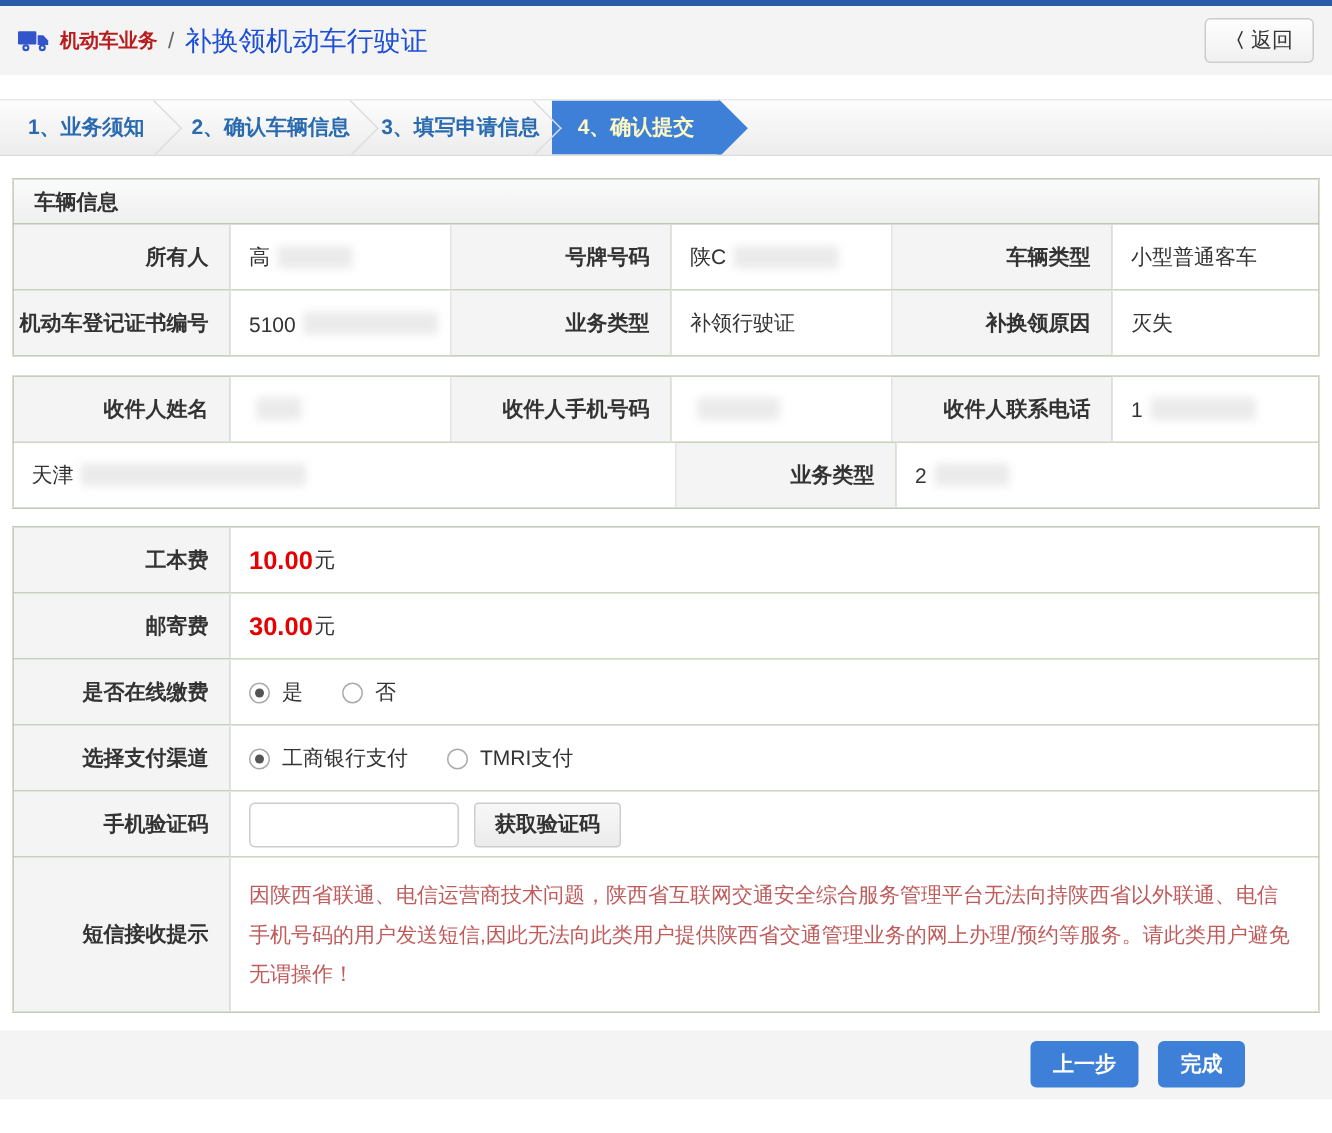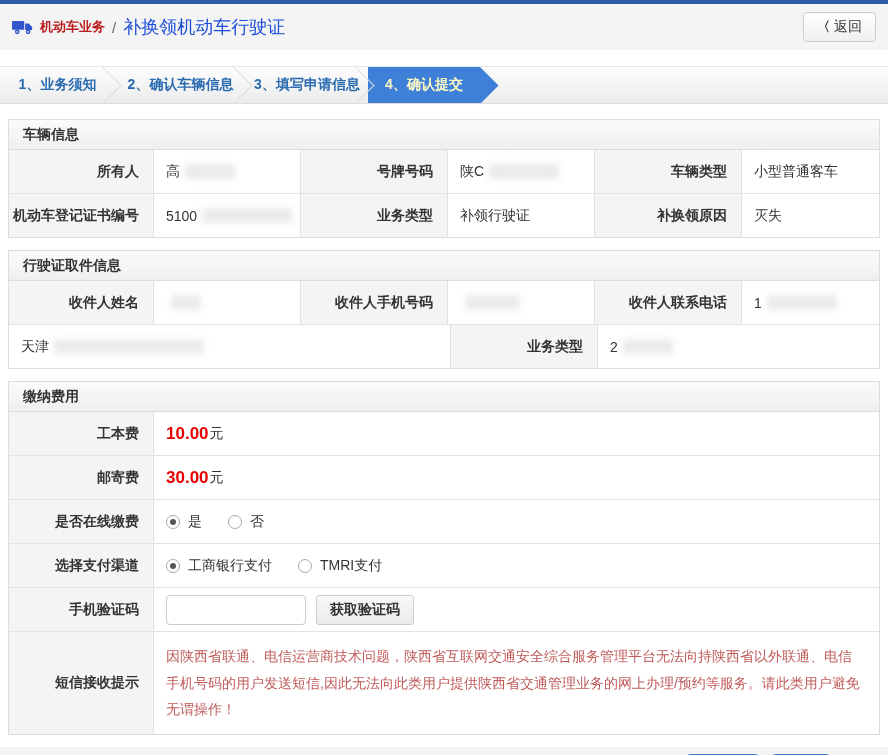--- a/index.html
+++ b/index.html
@@ -155,21 +155,20 @@
         <span class="blur w90"></span>
     </div>
     <div class="cell lbl-cell c3">业务类型</div>
     <div class="cell val-cell c4">补领行驶证</div>
     <div class="cell lbl-cell c5">补换领原因</div>
     <div class="cell val-cell c6">灭失</div>
   </div>
 </div>
 
 <div class="panel">
-  <div class="panel-hd">行驶证取件信息</div>
   <div class="row">
     <div class="cell lbl-cell c1">收件人姓名</div>
     <div class="cell val-cell c2">
       <span></span>
         <span class="blur w30"></span>
     </div>
     <div class="cell lbl-cell c3">收件人手机号码</div>
     <div class="cell val-cell c4">
       <span></span>
         <span class="blur w55"></span>
@@ -187,21 +186,20 @@
     </div>
     <div class="cell lbl-cell c5">业务类型</div>
     <div class="cell val-cell c6">
       <span>2</span>
         <span class="blur w50"></span>
     </div>
   </div>
 </div>
 
 <div class="panel">
-  <div class="panel-hd">缴纳费用</div>
 
   <div class="row">
     <div class="cell lbl-cell c1">工本费</div>
     <div class="cell val-cell c6">
       <span class="fee-num">10.00</span>
       <span class="fee-unit">元</span>
     </div>
   </div>
 
   <div class="row">

